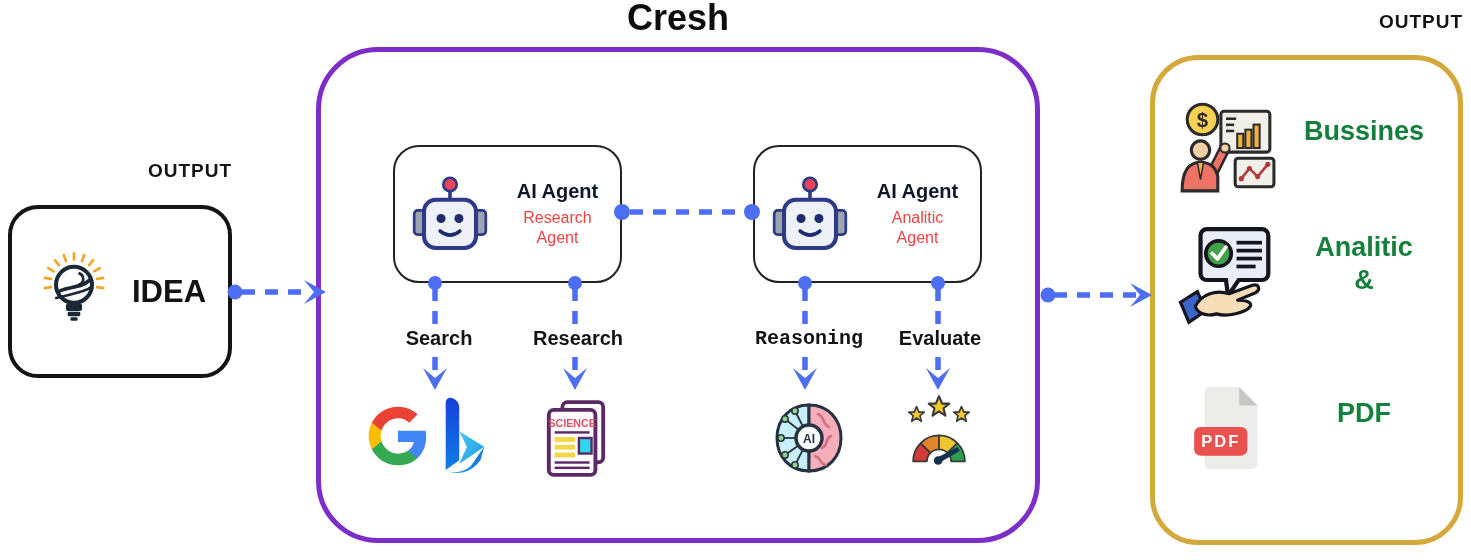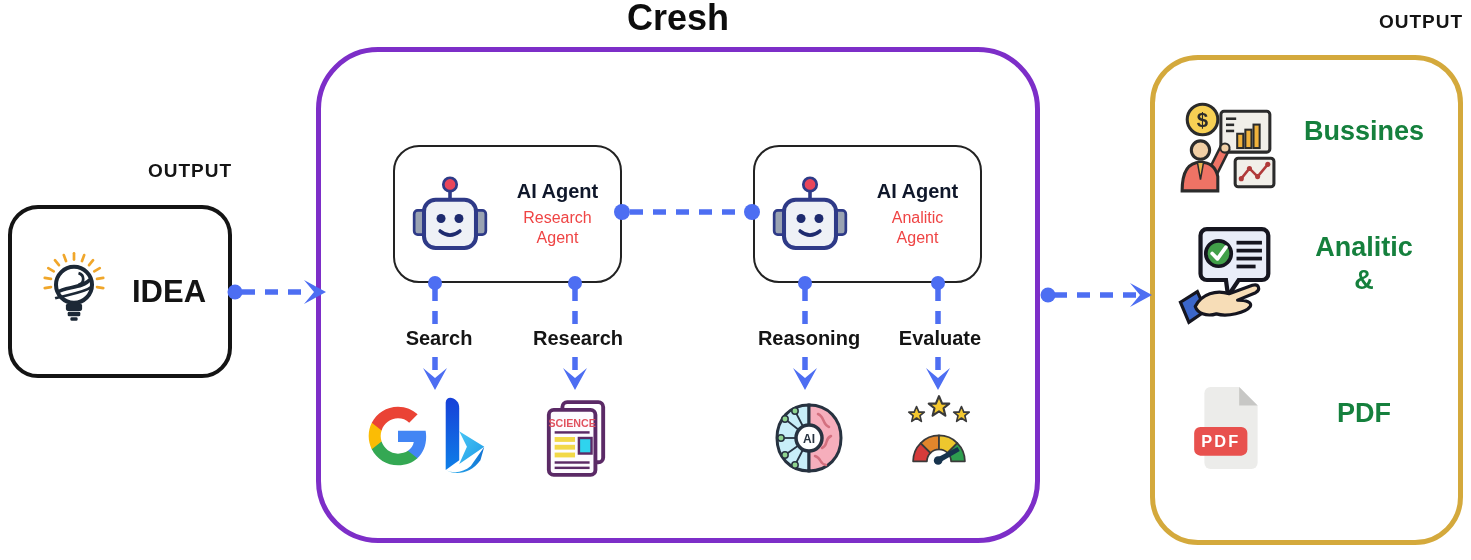--- a/index.html
+++ b/index.html
@@ -148,21 +148,21 @@
       <use href="#ah" transform="translate(1152,295)"></use>
       <use href="#ah" transform="translate(435,390) rotate(90)"></use>
       <use href="#ah" transform="translate(575,390) rotate(90)"></use>
       <use href="#ah" transform="translate(805,390) rotate(90)"></use>
       <use href="#ah" transform="translate(938,390) rotate(90)"></use>
     </g>
   </svg>
 
   <div class="abs tool-label" style="left:439px;top:326px;">Search</div>
   <div class="abs tool-label" style="left:578px;top:326px;">Research</div>
-  <div class="abs tool-label" style="left:809px;top:326px;">Reasoning</div>
+  <div class="abs tool-label" style="left:809px;top:326px;font-family:Liberation Mono, monospace;">Reasoning</div>
   <div class="abs tool-label" style="left:940px;top:326px;">Evaluate</div>
 
   <svg class="abs icon" style="left:366px;top:404px;" width="64" height="64" viewBox="0 0 48 48">
     <path fill="#4285F4" d="M45.12 24.5c0-1.56-.14-3.06-.4-4.5H24v8.51h11.84c-.51 2.75-2.06 5.08-4.39 6.64v5.52h7.11c4.16-3.83 6.56-9.47 6.56-16.17z"></path>
     <path fill="#34A853" d="M24 46c5.94 0 10.92-1.97 14.56-5.33l-7.11-5.52c-1.97 1.32-4.49 2.1-7.45 2.1-5.73 0-10.58-3.87-12.31-9.07H4.34v5.7C7.96 41.07 15.4 46 24 46z"></path>
     <path fill="#FBBC05" d="M11.69 28.18C11.25 26.86 11 25.45 11 24s.25-2.86.69-4.18v-5.7H4.34C2.85 17.09 2 20.45 2 24c0 3.55.85 6.91 2.34 9.88l7.35-5.7z"></path>
     <path fill="#EA4335" d="M24 10.75c3.23 0 6.13 1.11 8.41 3.29l6.31-6.31C34.91 4.18 29.93 2 24 2 15.4 2 7.96 6.93 4.34 14.12l7.35 5.7c1.73-5.2 6.58-9.07 12.31-9.07z"></path>
   </svg>
 
   <svg class="abs icon" style="left:438px;top:396px;" width="54" height="88" viewBox="0 0 56 90">

